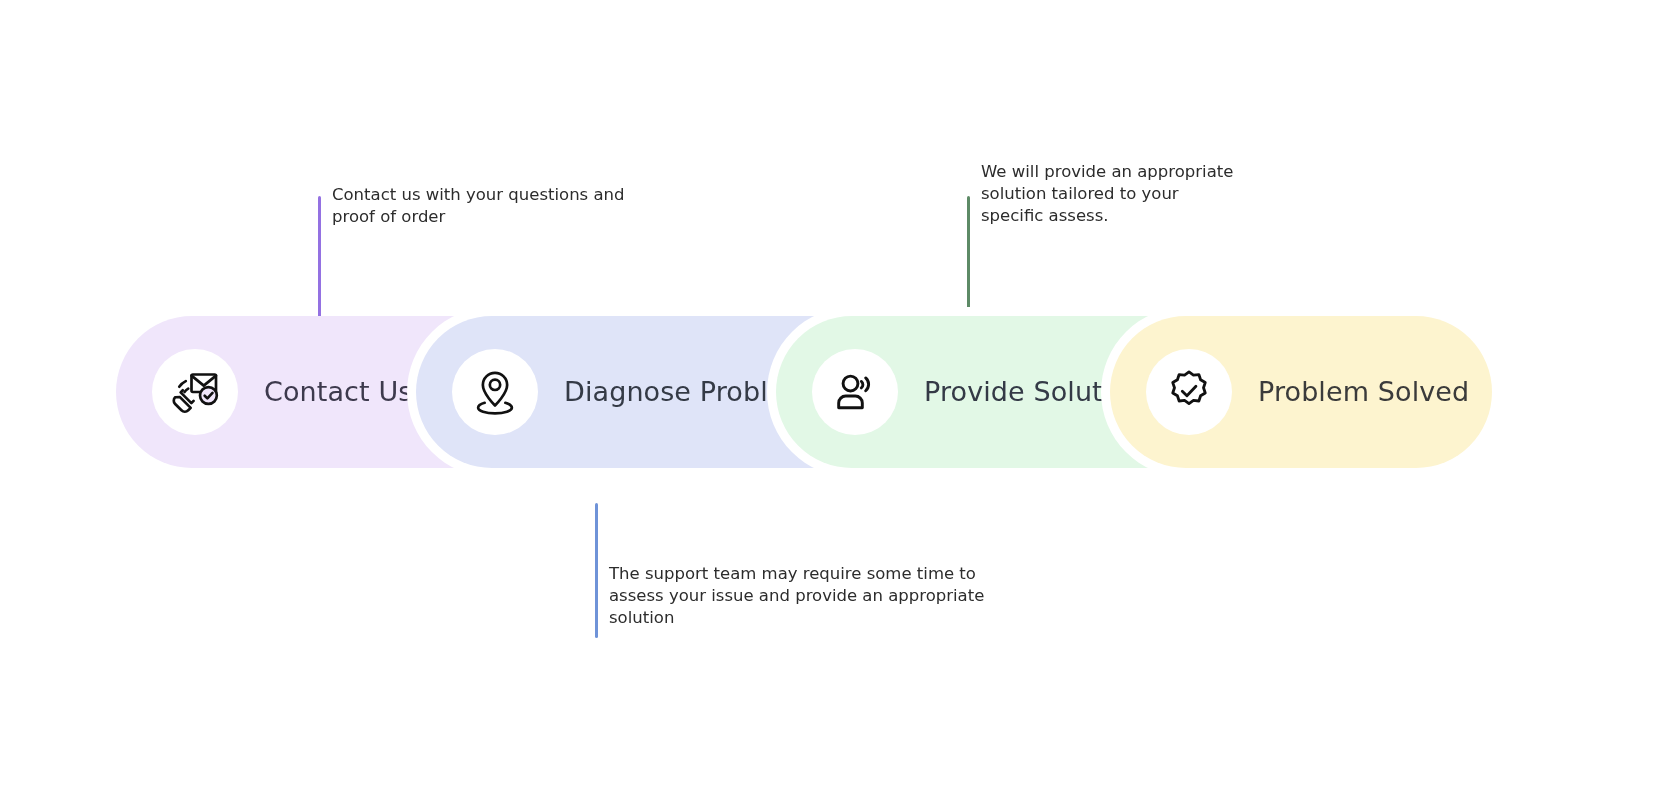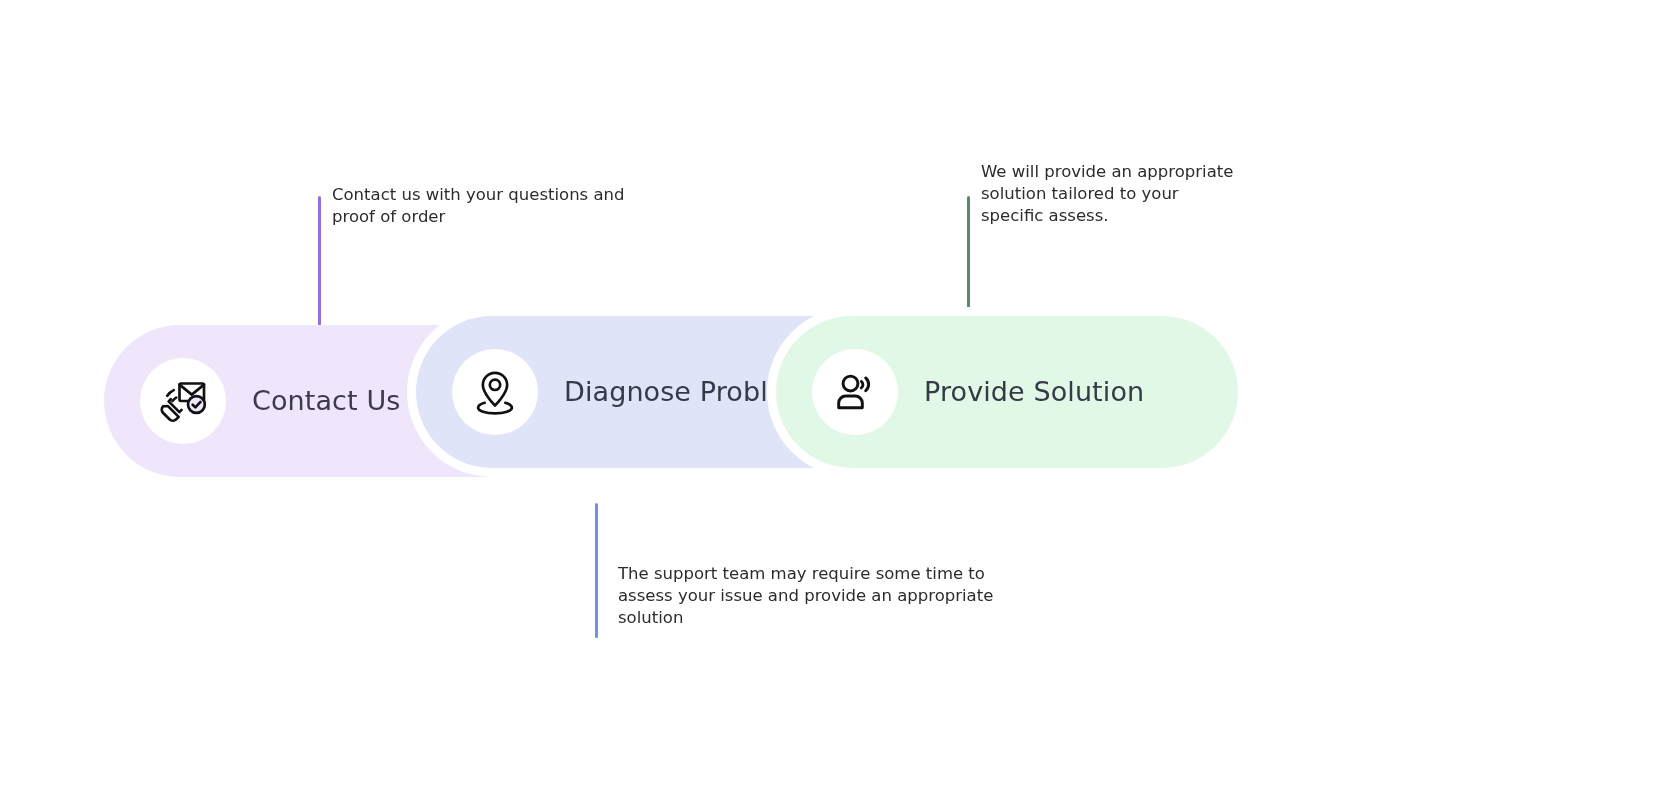--- a/index.html
+++ b/index.html
@@ -39,21 +39,21 @@
     display: flex;
     align-items: center;
     box-sizing: border-box;
   }
 
   
   .stage-pill.ring {
     box-shadow: 0 0 0 9px #ffffff;
   }
 
-  .pill-1 { left: 4px;   width: 540px; z-index: 1; margin-top: 9px; }
+  .pill-1 { left: 16px;   width: 540px; z-index: 1; }
   .pill-2 { left: 316px; width: 500px; z-index: 2; }
   .pill-3 { left: 676px; width: 462px; z-index: 3; }
   .pill-4 { left: 1010px; width: 382px; z-index: 4; }
 
   .icon-badge {
     width: 86px;
     height: 86px;
     border-radius: 50%;
     background: #ffffff;
     display: flex;
@@ -108,21 +108,21 @@
   #note-contact .callout-text {
     left: 332px; top: 184px; width: 300px;
   }
 
   
   #note-diagnose .callout-line {
     left: 595px; top: 503px; height: 135px;
     background: #6f93d8;
   }
   #note-diagnose .callout-text {
-    left: 609px; top: 563px; width: 400px; margin-left: 9px;
+    left: 609px; top: 563px; width: 400px;
   }
 
   
   #note-solution .callout-line {
     left: 967px; top: 196px; height: 180px;
     background: #5d8a66;
   }
   #note-solution .callout-text {
     left: 981px; top: 161px; width: 260px;
   }
@@ -166,20 +166,29 @@
         <svg width="54" height="54" viewBox="0 0 48 48" fill="none" stroke="#111111" stroke-width="2.6" stroke-linecap="round" stroke-linejoin="round">
           <circle cx="20" cy="16.5" r="6.6"></circle>
           <path d="M9.5 38v-4.2c0-3.4 2.8-6.2 6.2-6.2h8.6c3.4 0 6.2 2.8 6.2 6.2V38z"></path>
           <path d="M33.5 11.5c1.6 1.4 2.6 3.4 2.6 5.7s-1 4.3-2.6 5.7"></path>
           <path d="M29.6 14.6c0.9 0.7 1.4 1.7 1.4 2.9s-0.5 2.2-1.4 2.9"></path>
         </svg>
       </div>
       <div class="stage-label">Provide Solution</div>
     </div>
 
+    <div class="stage-pill pill-4 ring" style="background:#fdf4cf;">
+      <div class="icon-badge">
+        <svg width="52" height="52" viewBox="0 0 48 48" fill="none" stroke="#111111" stroke-width="2.6" stroke-linecap="round" stroke-linejoin="round">
+          <path d="M24 5.5l4.1 2.9 5-0.5 1.6 4.8 4.3 2.6-1.6 4.8 1.6 4.8-4.3 2.6-1.6 4.8-5-0.5-4.1 2.9-4.1-2.9-5 0.5-1.6-4.8-4.3-2.6 1.6-4.8-1.6-4.8 4.3-2.6 1.6-4.8 5 0.5z"></path>
+          <path d="M17.8 23.2l4.3 4.3 8.3-8.8"></path>
+        </svg>
+      </div>
+      <div class="stage-label">Problem Solved</div>
+    </div>
   </div>
 
   <div class="annotation" id="note-contact">
     <div class="callout-line"></div>
     <div class="callout-text">Contact us with your questions and proof of order</div>
   </div>
 
   <div class="annotation" id="note-diagnose">
     <div class="callout-line"></div>
     <div class="callout-text">The support team may require some time to assess your issue and provide an appropriate solution</div>

